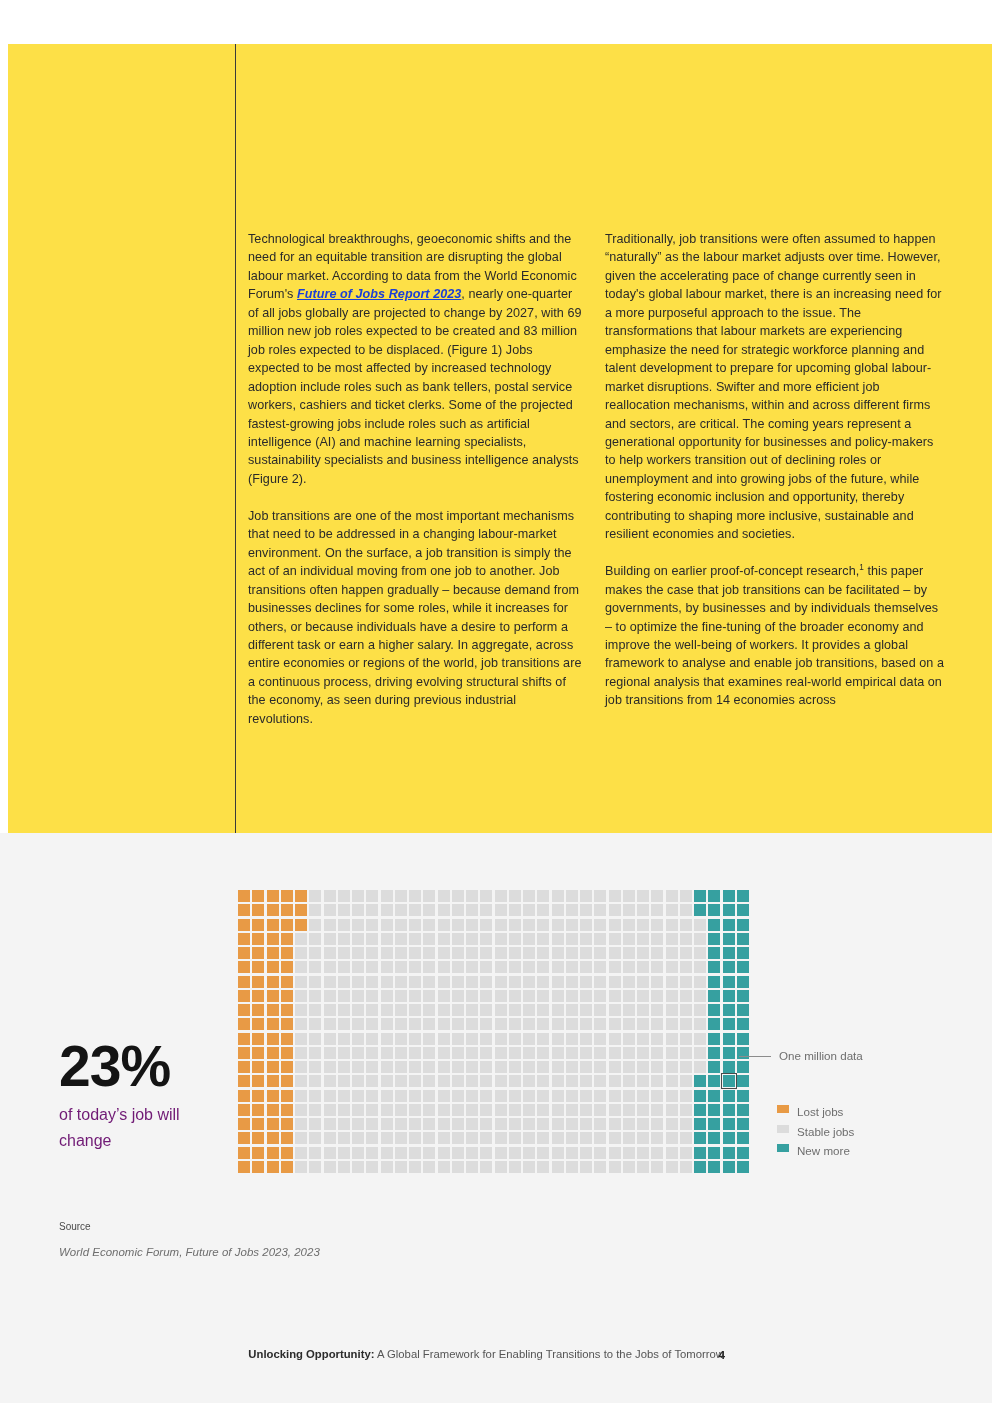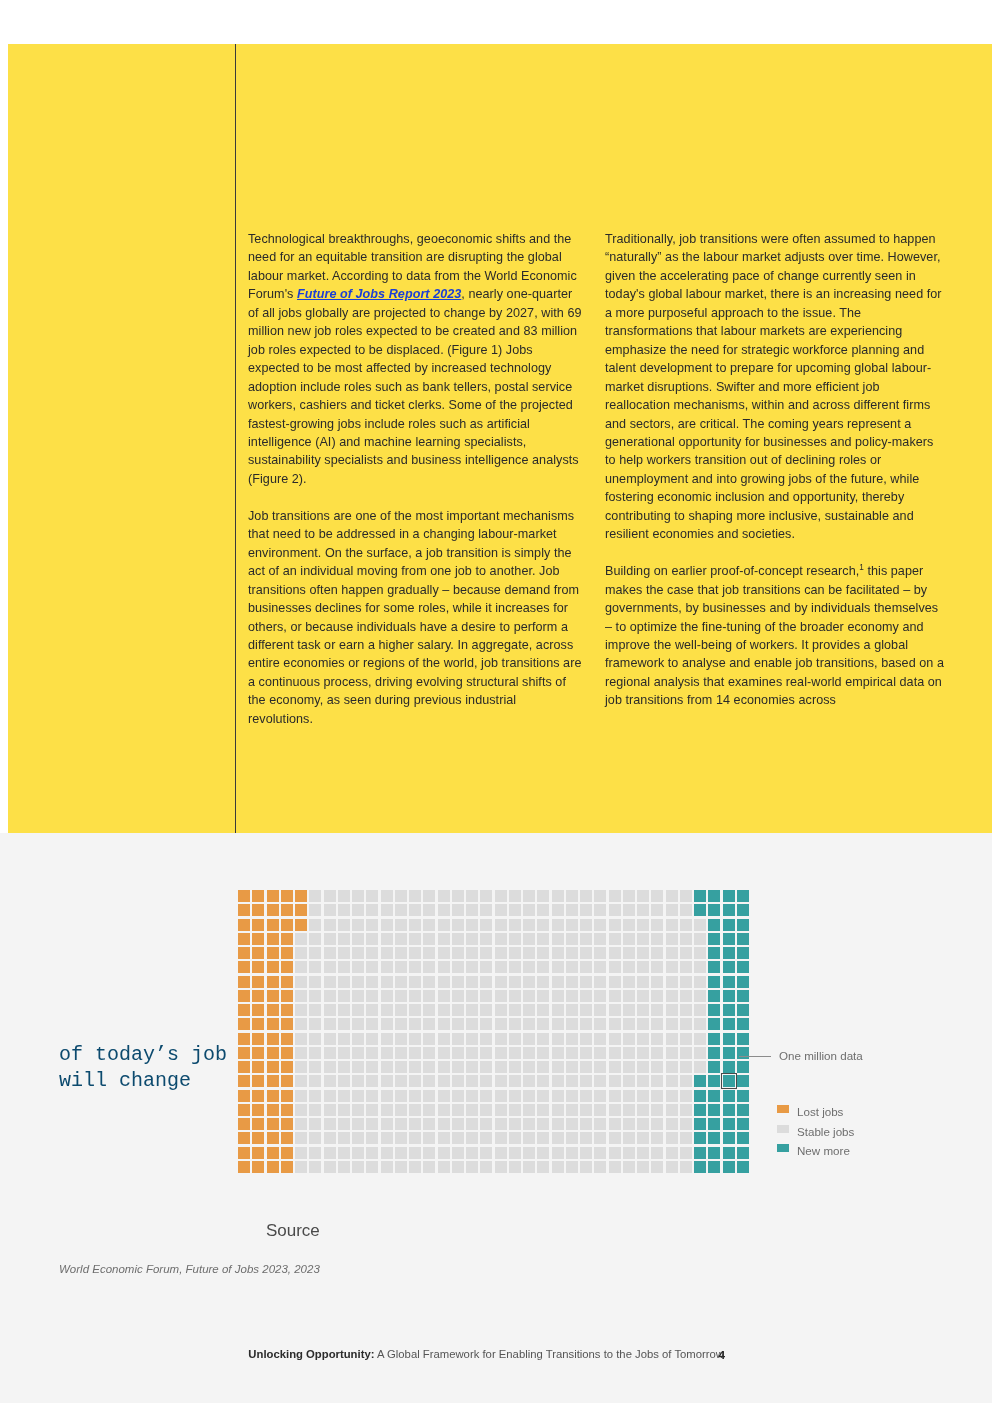--- a/index.html
+++ b/index.html
@@ -94,25 +94,24 @@
   }
   #stat-value {
     font-size: 57px;
     font-weight: bold;
     color: #141414;
     line-height: 60px;
     letter-spacing: -1px;
     margin: 0;
   }
   #stat-caption {
-    font-size: 20px;
-    color: #0c4a6e;
+    font-size: 16px;
+    color: #701a75;
     line-height: 26px;
     margin: 6px 0 0 0;
-    font-family: Liberation Mono, monospace;
   }
 
   
   #waffle-grid {
     position: absolute;
     left: 238px;
     top: 57px;
     display: grid;
     grid-template-columns: repeat(36, 14.25px);
     grid-auto-rows: 14.25px;
@@ -171,24 +170,23 @@
     color: #6e6e6e;
   }
 
   
   #source-block {
     position: absolute;
     left: 59px;
     top: 388px;
   }
   #source-label {
-    font-size: 17px;
+    font-size: 10px;
     color: #4a4a4a;
-    margin: 0 0 22px 0;
-    text-align: right;
+    margin: 0 0 14px 0;
   }
   #source-text {
     font-size: 11.5px;
     color: #6e6e6e;
     font-style: italic;
     margin: 0;
     text-align: right;
   }
 
   
@@ -236,20 +234,21 @@
 
   <div id="figure-caption-row">
     <div id="figure-label">FIGURE 1</div>
     <div id="figure-title">Projected total global job growth and loss, 2023-2027</div>
   </div>
 </div>
 
 <div id="light-section">
 
   <div id="stat-block">
+    <div id="stat-value">23%</div>
     <div id="stat-caption">of today’s job will change</div>
   </div>
 
   <div id="waffle-grid">
       <div class="cell lost"></div>
       <div class="cell lost"></div>
       <div class="cell lost"></div>
       <div class="cell lost"></div>
       <div class="cell lost"></div>
       <div class="cell stable"></div>

